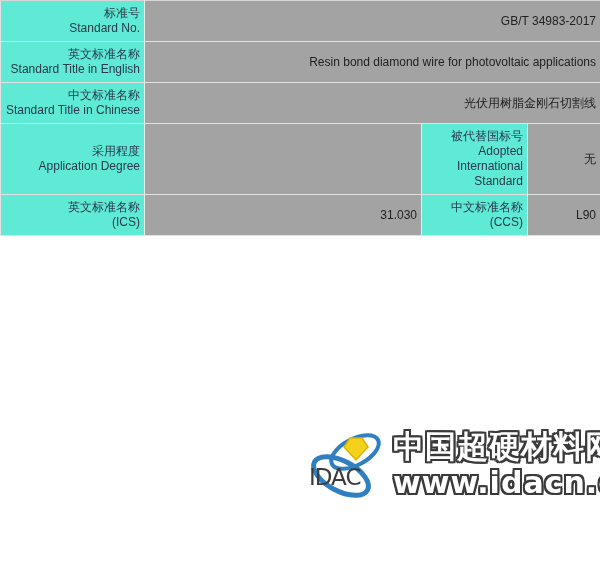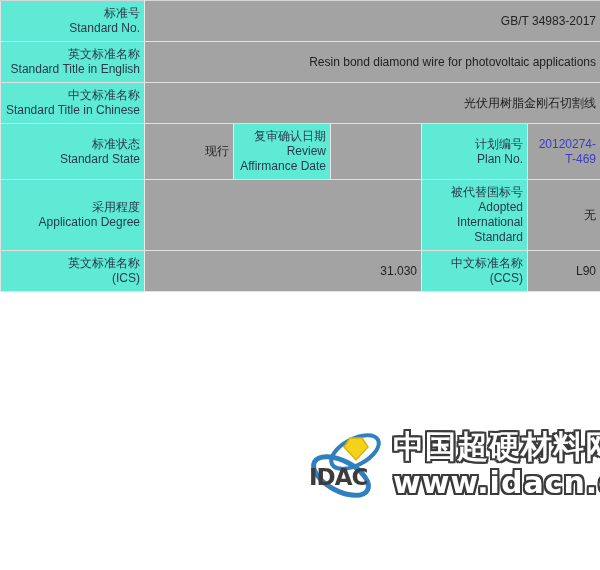--- a/index.html
+++ b/index.html
@@ -111,21 +111,21 @@
       -2px -2px 0 #3a3a3a,  2px -2px 0 #3a3a3a,
       -2px  2px 0 #3a3a3a,  2px  2px 0 #3a3a3a,
        0px -2px 0 #3a3a3a,  0px  2px 0 #3a3a3a,
       -2px  0px 0 #3a3a3a,  2px  0px 0 #3a3a3a;
   }
   #wm-idac-text {
     position: absolute;
     left: 4px;
     top: 44px;
     font-size: 23px;
-    font-weight: bold;
+    font-weight: normal;
     color: #3c3c3c;
     font-family: "DejaVu Sans", sans-serif;
     letter-spacing: -1px;
   }
 </style>
 </head>
 <body>
 
 <table id="std-table">
   <colgroup>
@@ -150,37 +150,20 @@
           <span class="en">Standard Title in English</span>
         </td>
         <td colspan="5" class="val">Resin bond diamond wire for photovoltaic applications</td>
       </tr>
       <tr>
         <td class="lbl">
           <span class="zh">中文标准名称</span>
           <span class="en">Standard Title in Chinese</span>
         </td>
         <td colspan="5" class="val">光伏用树脂金刚石切割线</td>
-      </tr>
-      <tr>
-        <td class="lbl">
-          <span class="zh">标准状态</span>
-          <span class="en">Standard State</span>
-        </td>
-        <td class="val">现行</td>
-        <td class="lbl">
-          <span class="zh">复审确认日期</span>
-          <span class="en">Review Affirmance Date</span>
-        </td>
-        <td class="val"></td>
-        <td class="lbl">
-          <span class="zh">计划编号</span>
-          <span class="en">Plan No.</span>
-        </td>
-        <td class="val"><a class="plan-link" href="#">20120274-T-469</a></td>
       </tr>
       <tr>
         <td class="lbl">
           <span class="zh">采用程度</span>
           <span class="en">Application Degree</span>
         </td>
         <td colspan="3" class="val"></td>
         <td class="lbl">
           <span class="zh">被代替国标号</span>
           <span class="en">Adopted International Standard</span>

